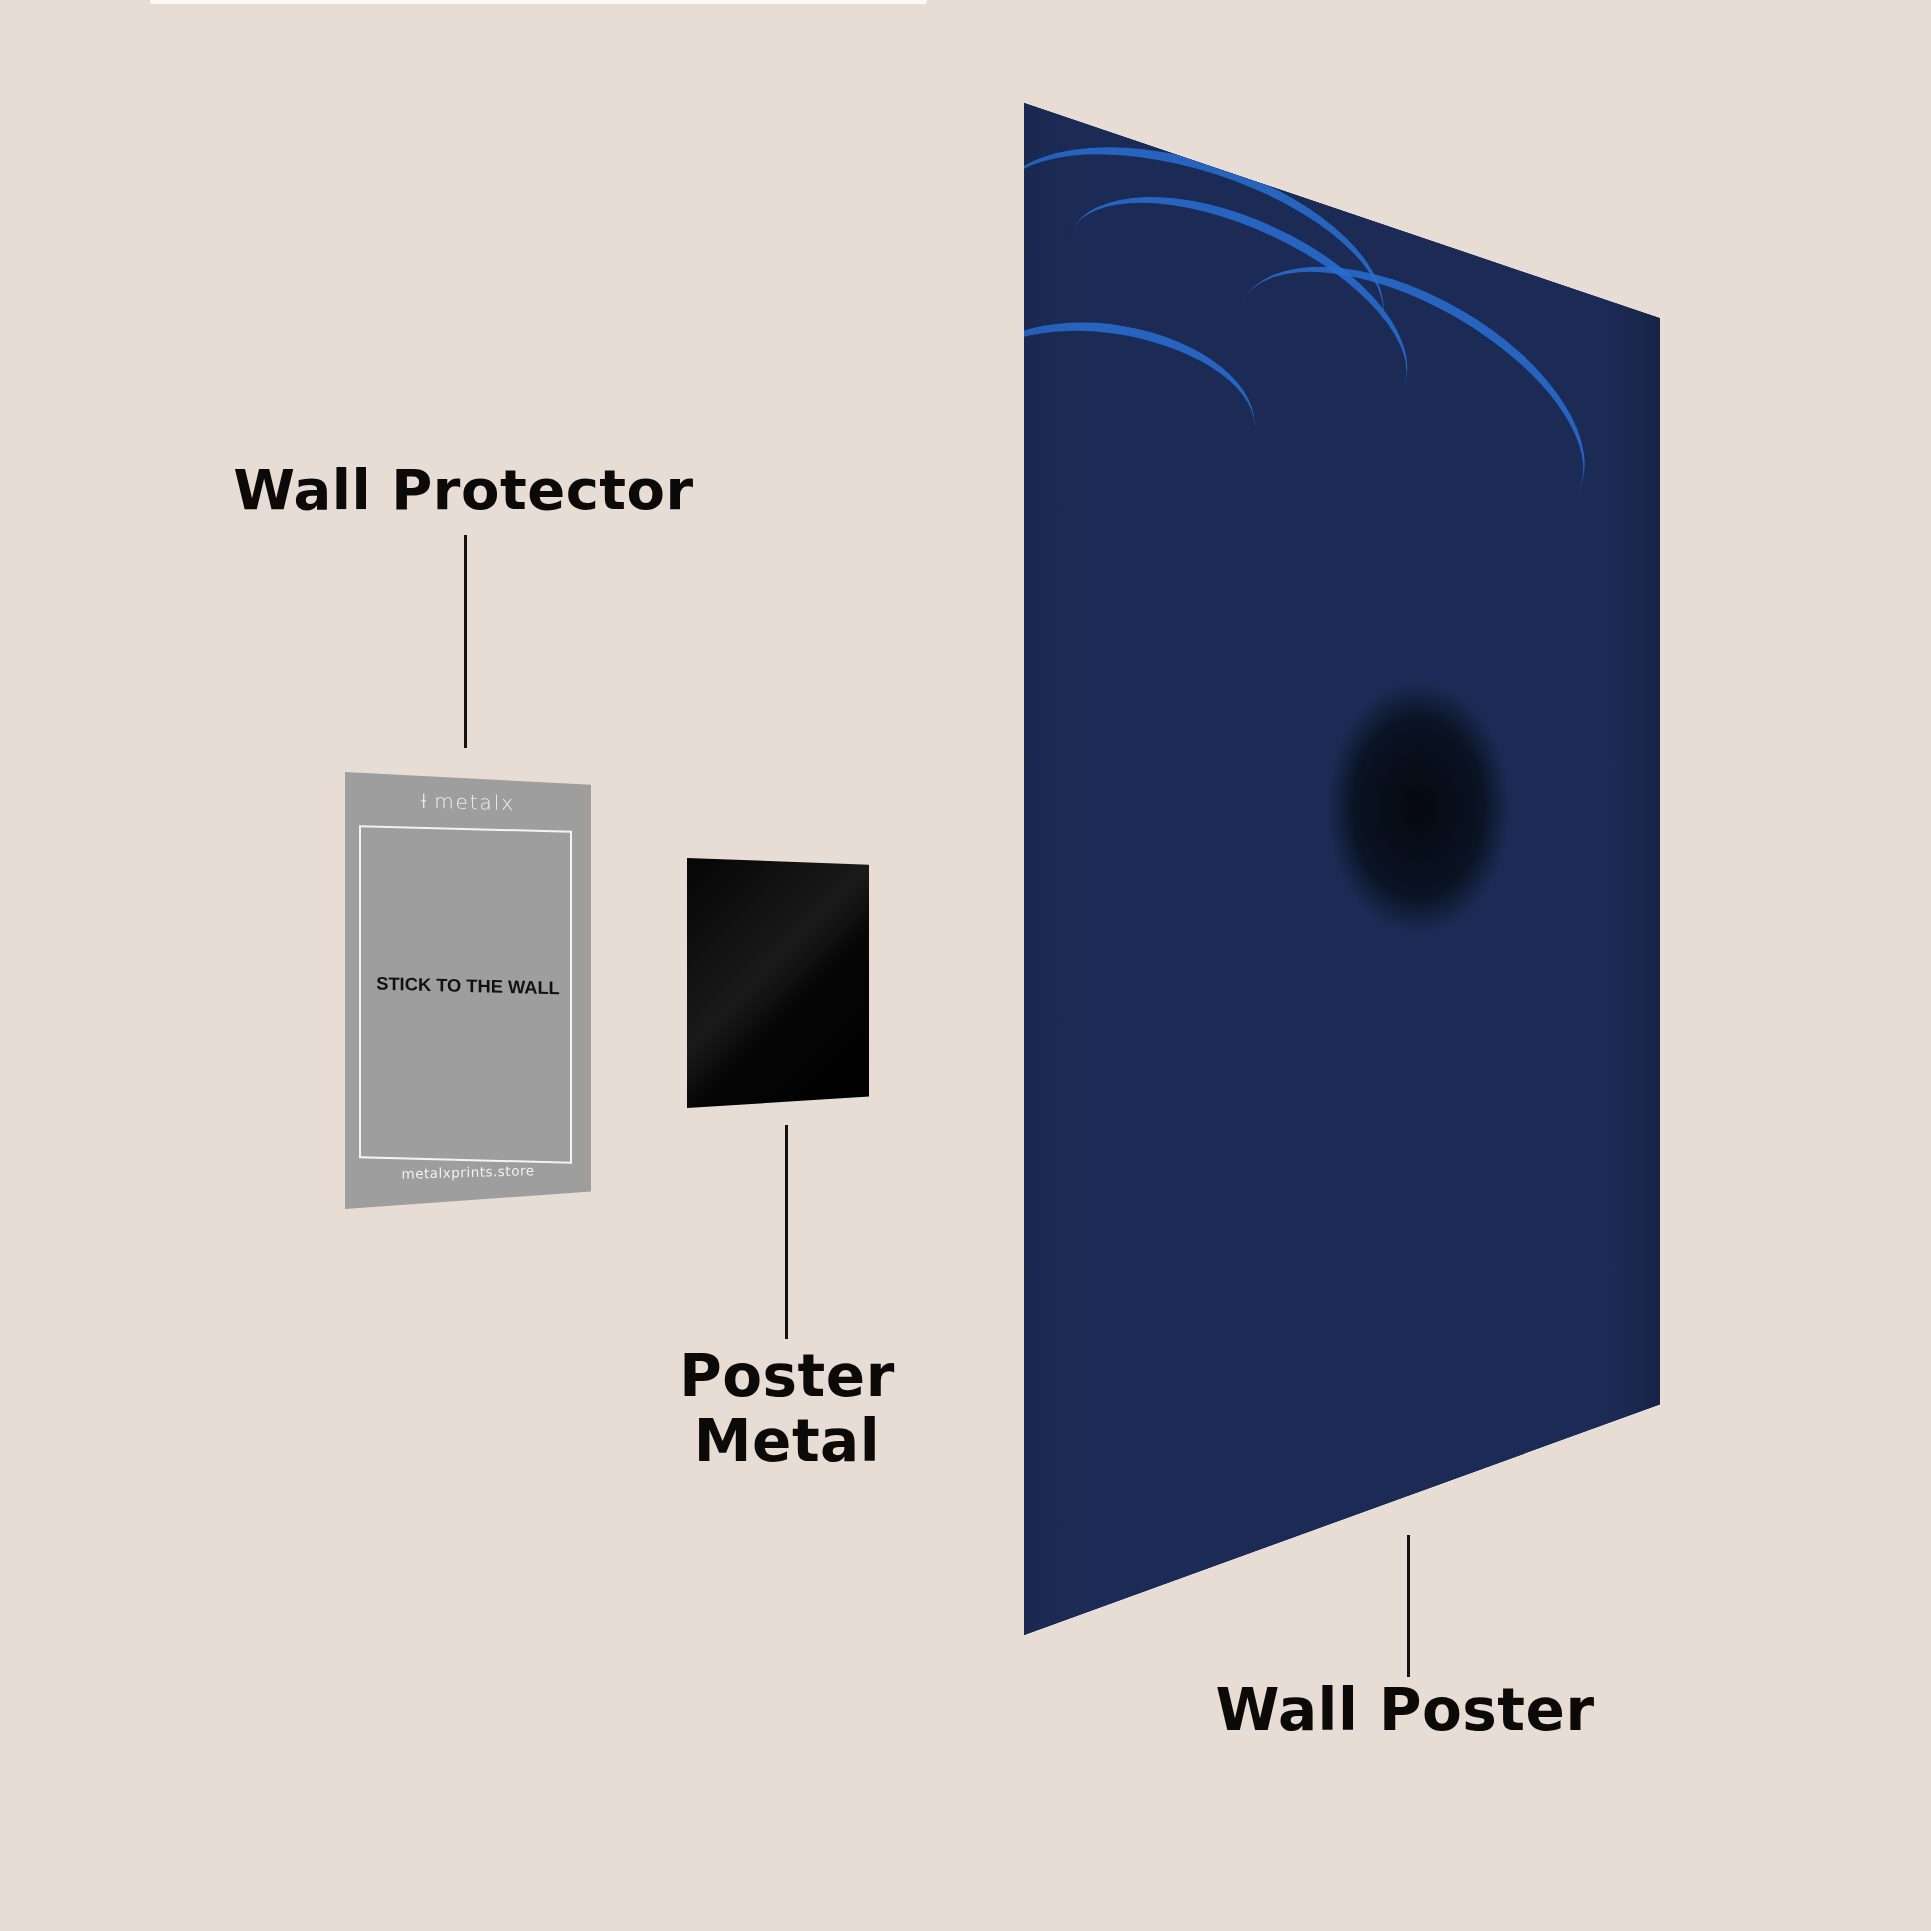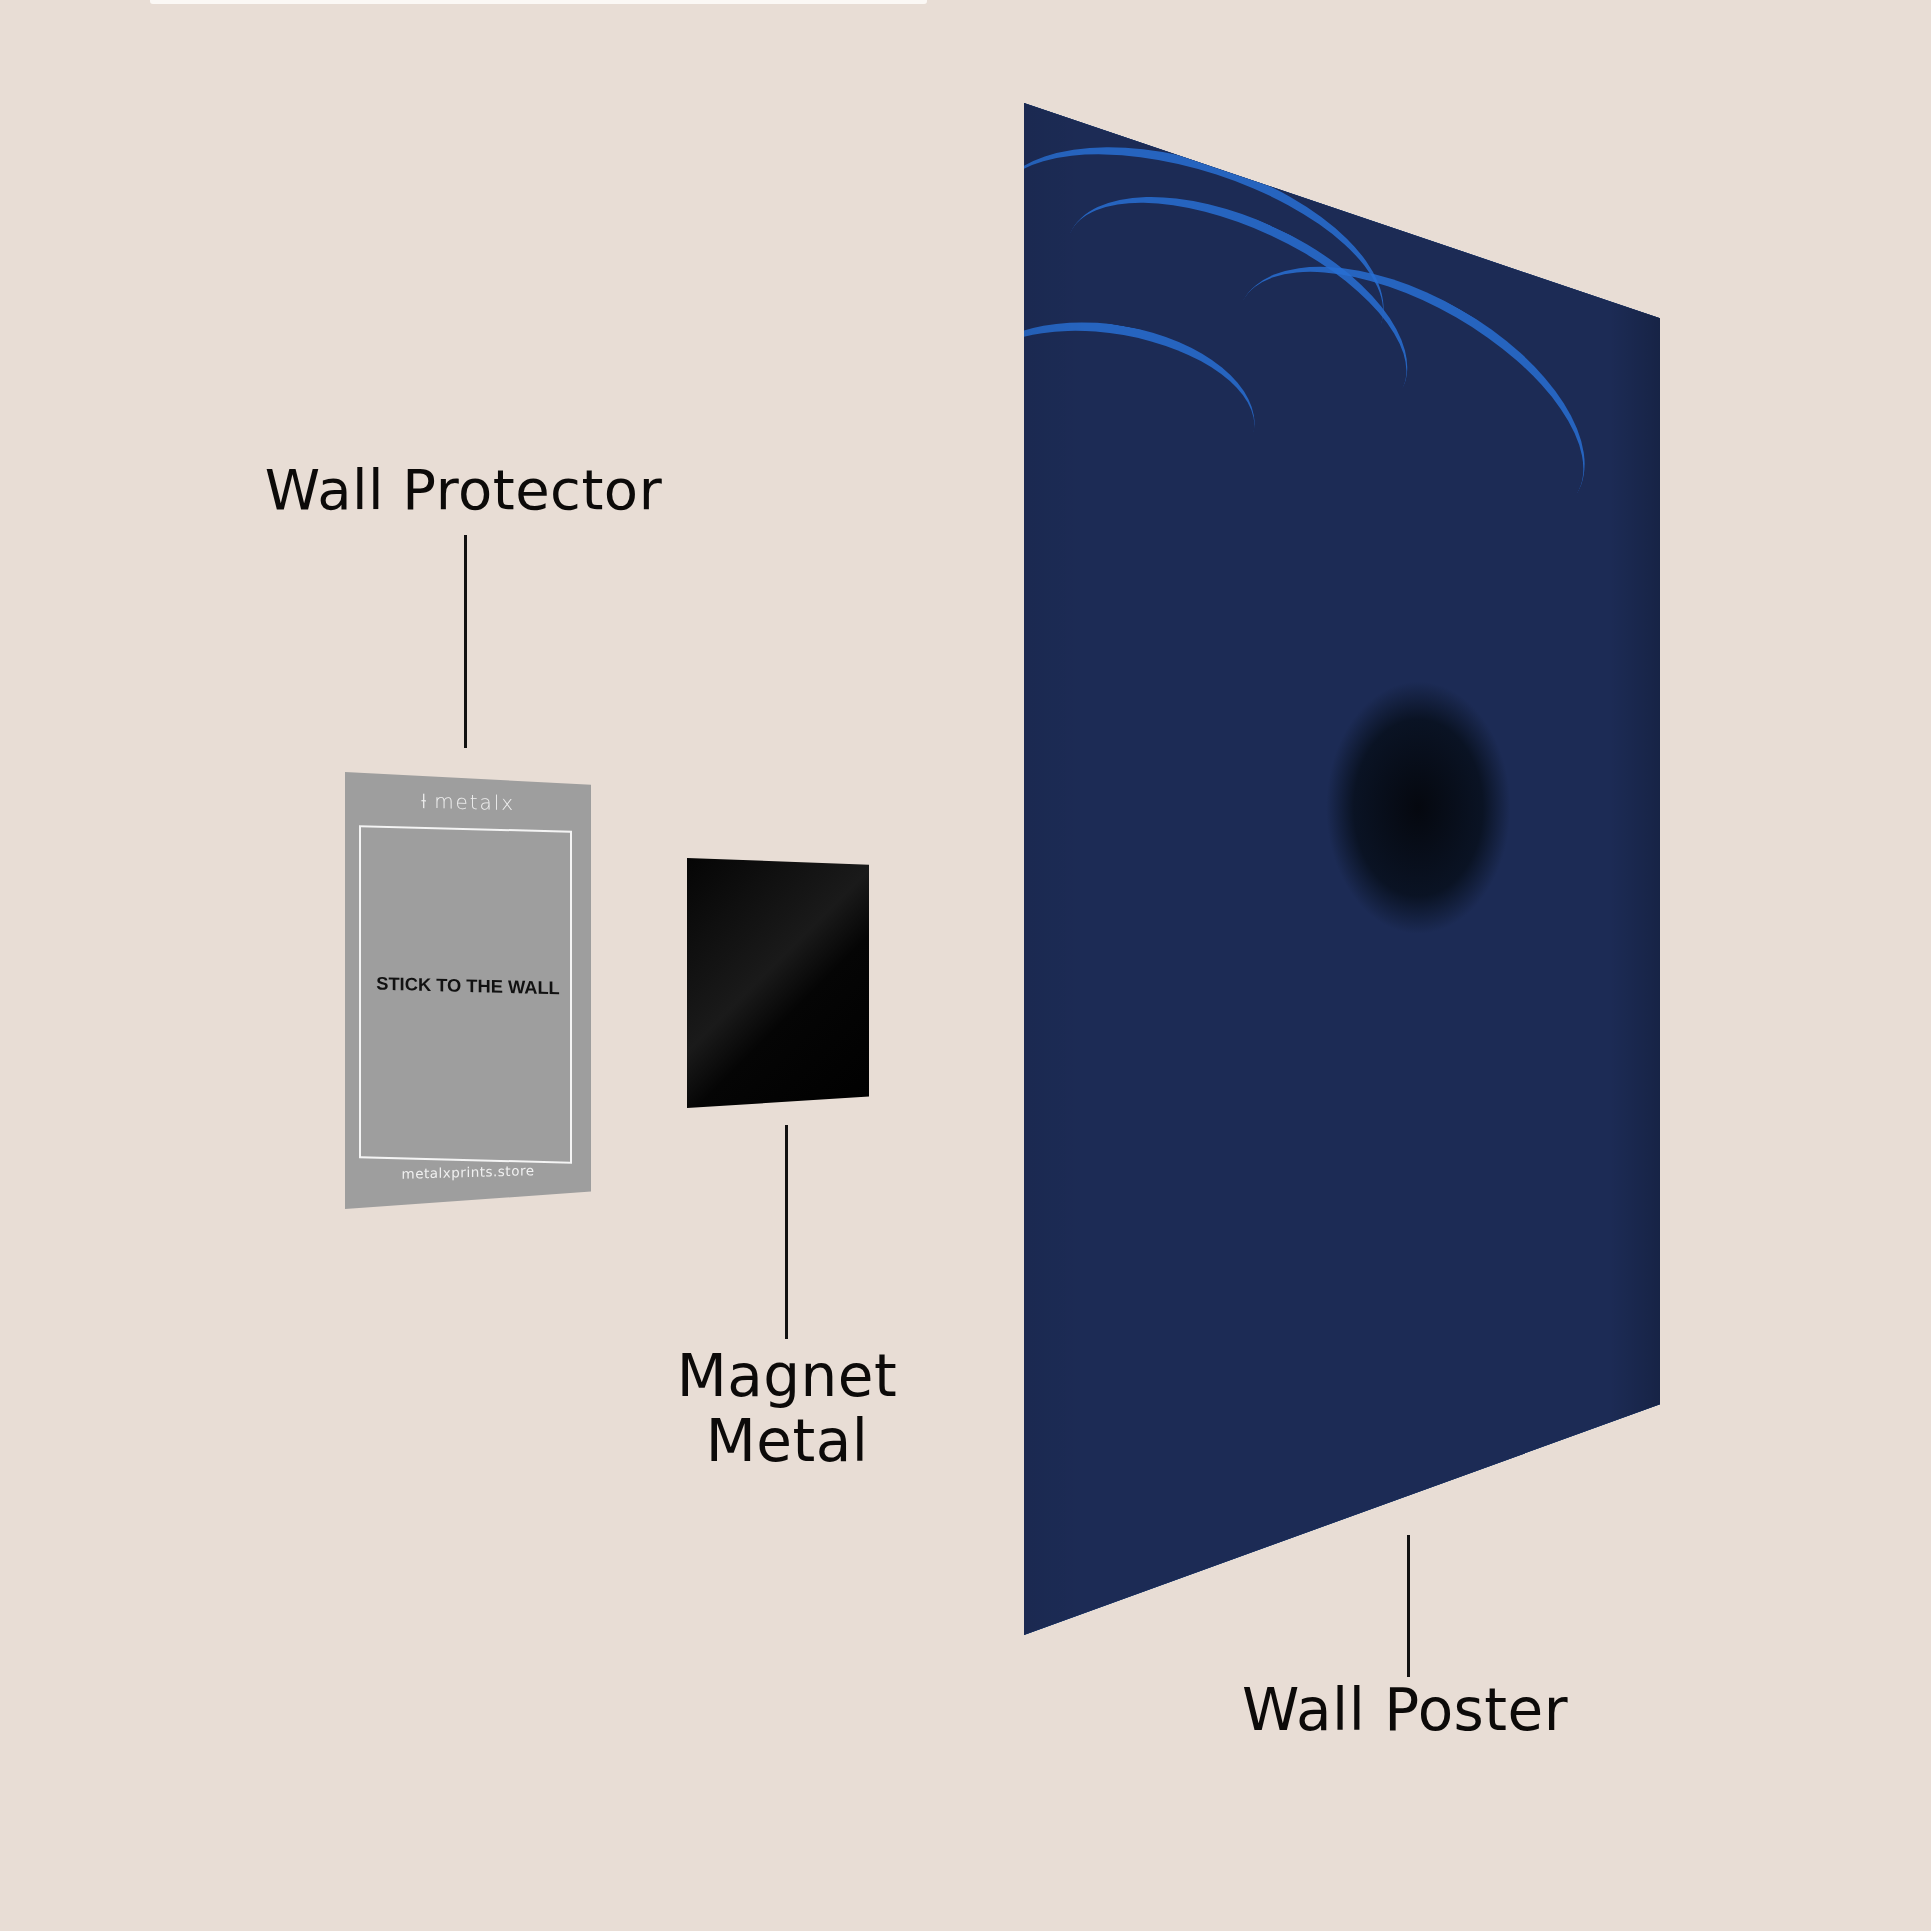--- a/index.html
+++ b/index.html
@@ -6,21 +6,21 @@
     body {
       width: 1931px; height: 1931px; position: relative; overflow: hidden;
       background: #e8ddd5;
       font-family: "DejaVu Sans", "Liberation Sans", sans-serif;
     }
     .top-strip {
       position: absolute; left: 150px; top: 0; width: 777px; height: 3.9px;
       background: #fbf8f5; border-radius: 0 0 2.9px 2.9px;
     }
     .label {
-      position: absolute; color: #0c0a09; font-weight: 400;
+      position: absolute; color: #0c0a09; font-weight: 700;
       letter-spacing: 0.5px; text-align: center; line-height: 1.12;
     }
     .leader {
       position: absolute; width: 2.9px; background: #111;
     }
     
     .protector {
       position: absolute; left: 345px; top: 772px; width: 246px; height: 437px;
       background: #9e9e9e;
       clip-path: polygon(0 0, 100% 2.9%, 100% 96%, 0 100%);
@@ -90,21 +90,21 @@
     <span class="mark">⟊</span><span>metalx</span>
   </div>
   <div class="protector-frame"></div>
   <div class="protector-text">STICK TO THE WALL</div>
   <div class="protector-url">metalxprints.store</div>
 </div>
 
 <div class="magnet"></div>
 <div class="leader" style="left:785px; top:1125px; height:214px;"></div>
 <div class="label" style="left:642px; top:1344px; width:290px; font-size:58px;">
-  <div>Magnet</div>
+  <div>Poster</div>
   <div>Metal</div>
 </div>
 
 <div class="poster">
   <div class="poster-lash" style="left:-39px; top:58px; width:406px; height:193px; transform:rotate(18deg);"></div>
   <div class="poster-lash" style="left:29px; top:116px; width:367px; height:174px; transform:rotate(25deg);"></div>
   <div class="poster-lash" style="left:193px; top:193px; width:386px; height:193px; transform:rotate(30deg);"></div>
   <div class="poster-lash" style="left:-58px; top:222px; width:290px; height:154px; transform:rotate(10deg);"></div>
   <div class="poster-shadow"></div>
 </div>

